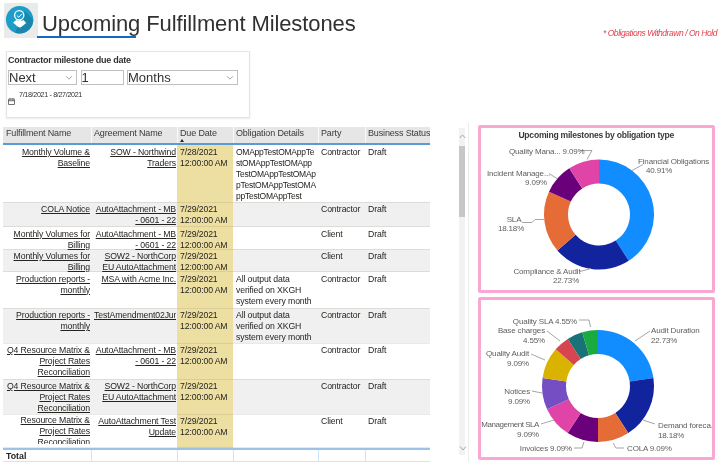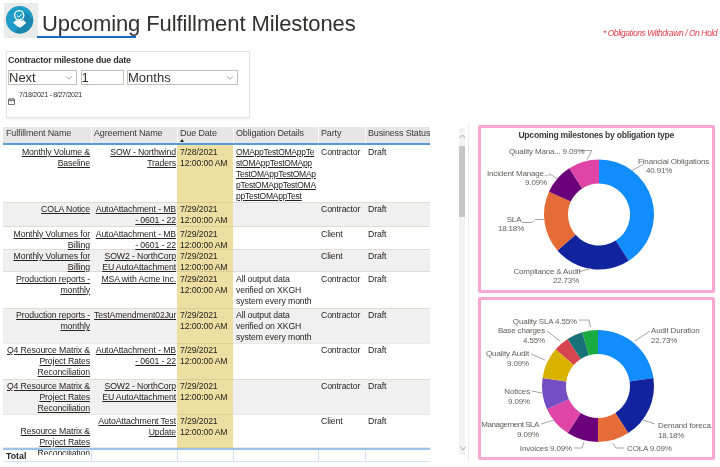--- a/index.html
+++ b/index.html
@@ -20,21 +20,21 @@
 #calico { left:8px; top:91px; width:7px; height:7px; }
 
 
 #thead { left:3px; top:126.5px; width:427px; height:16.5px; background:#e6e6e6; }
 #thead-line { left:3px; top:143px; width:427px; height:1.8px; background:#5b9bd5; }
 .hcell { position:absolute; top:128px; font-size:9px; letter-spacing:-0.15px; color:#3b3a39;
   white-space:nowrap; overflow:hidden; }
 .cell { position:absolute; font-size:8.7px; letter-spacing:-0.12px; line-height:11.05px;
   color:#252423; white-space:nowrap; overflow:hidden; }
 .lk { text-decoration:underline;text-align:right; }
-.ob { font-size:8.5px; letter-spacing:-0.25px;text-decoration:underline; }
+.ob { font-size:8.5px; letter-spacing:-0.25px; }
 #sortarr { left:180px; top:138.5px; width:0; height:0;
   border-left:2.8px solid transparent; border-right:2.8px solid transparent;
   border-bottom:3.6px solid #252423; }
 #totalline { left:3px; top:448.2px; width:427px; height:1.6px; background:#9cc3e7; }
 #totalrow { left:6px; top:450.5px; font-size:8.8px; font-weight:bold; color:#252423; }
 #totalbot { left:3px; top:461px; width:427px; height:1px; background:#cfe4f5; }
 
 #sbtrack { left:459px; top:128px; width:5.5px; height:327px; background:#f2f2f2; }
 #sbthumb { left:459px; top:146px; width:5.5px; height:71px; background:#c7c7c7; }
 #vline { left:468px; top:123px; width:1px; height:339px; background:#ececec; }
@@ -157,21 +157,21 @@
 <div class="cell lk" style="left:6px;top:345px;width:84px;height:34.5px">Q4 Resource Matrix &amp;<br>Project Rates<br>Reconciliation</div>
 <div class="cell lk" style="left:94px;top:345px;width:82px;height:34.5px">AutoAttachment - MB<br>- 0601 - 22</div>
 <div class="cell" style="left:180px;top:345px;width:52px;height:34.5px">7/29/2021<br>12:00:00 AM</div>
 <div class="cell" style="left:321px;top:345px;width:43px;height:34.5px">Contractor</div>
 <div class="cell" style="left:368px;top:345px;width:61px;height:34.5px">Draft</div>
 <div class="cell lk" style="left:6px;top:381px;width:84px;height:33.8px">Q4 Resource Matrix &amp;<br>Project Rates<br>Reconciliation</div>
 <div class="cell lk" style="left:94px;top:381px;width:82px;height:33.8px">SOW2 - NorthCorp<br>EU AutoAttachment</div>
 <div class="cell" style="left:180px;top:381px;width:52px;height:33.8px">7/29/2021<br>12:00:00 AM</div>
 <div class="cell" style="left:321px;top:381px;width:43px;height:33.8px">Contractor</div>
 <div class="cell" style="left:368px;top:381px;width:61px;height:33.8px">Draft</div>
-<div class="cell lk" style="left:6px;top:426px;width:84px;height:29px">Resource Matrix &amp;<br>Project Rates<br>Reconciliation</div>
+<div class="cell lk" style="left:6px;top:415px;width:84px;height:29px">Resource Matrix &amp;<br>Project Rates<br>Reconciliation</div>
 <div class="cell lk" style="left:94px;top:416.3px;width:82px;height:34.2px">AutoAttachment Test<br>Update</div>
 <div class="cell" style="left:180px;top:416.3px;width:52px;height:34.2px">7/29/2021<br>12:00:00 AM</div>
 <div class="cell" style="left:321px;top:416.3px;width:43px;height:34.2px">Client</div>
 <div class="cell" style="left:368px;top:416.3px;width:61px;height:34.2px">Draft</div>
 <div class="abs" id="totalline"></div>
 <div class="abs" id="totalrow">Total</div>
 <div class="abs" style="left:91px;top:450px;width:1px;height:11px;background:#cfe4f5"></div>
 <div class="abs" style="left:177px;top:450px;width:1px;height:11px;background:#cfe4f5"></div>
 <div class="abs" style="left:233px;top:450px;width:1px;height:11px;background:#cfe4f5"></div>
 <div class="abs" style="left:318px;top:450px;width:1px;height:11px;background:#cfe4f5"></div>

